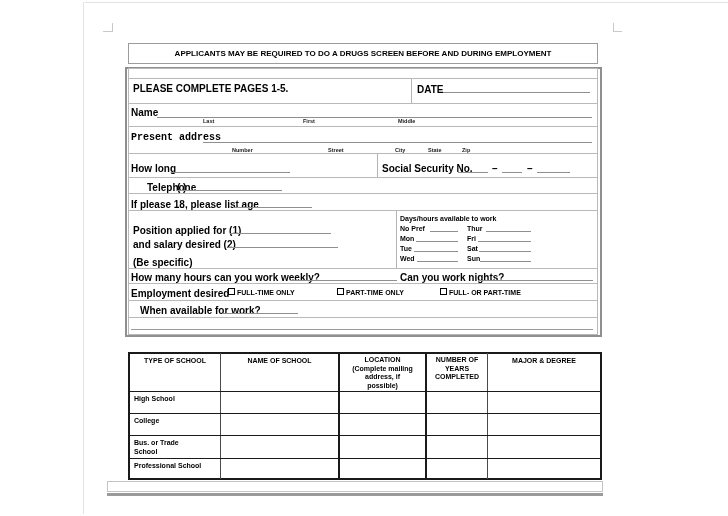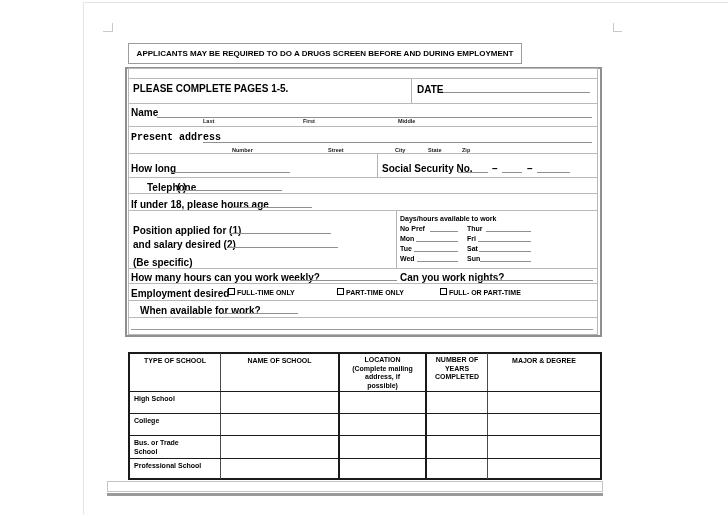--- a/index.html
+++ b/index.html
@@ -28,21 +28,21 @@
 
 <div class="canvas">
 
   <div class="faint" style="left:85px;top:2px;width:643px;height:1px;"></div>
   <div class="faint" style="left:83px;top:2px;width:1px;height:512px;"></div>
   <div class="mark" style="left:103px;top:31px;width:9px;height:1px;"></div>
   <div class="mark" style="left:112px;top:23px;width:1px;height:9px;"></div>
   <div class="mark" style="left:613px;top:31px;width:9px;height:1px;"></div>
   <div class="mark" style="left:613px;top:23px;width:1px;height:9px;"></div>
 
-  <div class="hdrbox" style="left:128px;top:43px;width:394px;height:21px;">
+  <div class="hdrbox" style="left:128px;top:43px;width:470px;height:21px;">
     <span class="lbl t8" style="position:static;">APPLICANTS MAY BE REQUIRED TO DO A DRUGS SCREEN BEFORE AND DURING EMPLOYMENT</span>
   </div>
 
   <div class="abs" style="left:125px;top:67px;width:477px;height:270px;border:2px solid #8f8f8f;box-sizing:border-box;"></div>
 
   <div class="rowbox" style="left:128px;top:68px;width:470px;height:11px;"></div>
 
   <div class="rowbox" style="left:128px;top:78px;width:470px;height:26px;"></div>
   <div class="grayline" style="left:411px;top:79px;width:1px;height:24px;"></div>
   <span class="lbl" style="left:133px;top:84px;">PLEASE COMPLETE PAGES 1-5.</span>
@@ -75,21 +75,21 @@
   <div class="hline" style="left:502px;top:172px;width:20px;"></div>
   <span class="lbl" style="left:527px;top:164px;">–</span>
   <div class="hline" style="left:537px;top:172px;width:33px;"></div>
 
   <div class="rowbox" style="left:128px;top:177px;width:470px;height:17px;"></div>
   <span class="lbl" style="left:147px;top:183px;">Telephone</span>
   <span class="lbl" style="left:177px;top:183px;">(      )</span>
   <div class="hline" style="left:177px;top:190px;width:105px;"></div>
 
   <div class="rowbox" style="left:128px;top:193px;width:470px;height:18px;"></div>
-  <span class="lbl" style="left:131px;top:200px;">If under 18, please hours age</span>
+  <span class="lbl" style="left:131px;top:200px;">If please 18, please list age</span>
   <div class="hline" style="left:233px;top:207px;width:79px;"></div>
 
   <div class="rowbox" style="left:128px;top:210px;width:470px;height:59px;"></div>
   <div class="grayline" style="left:396px;top:211px;width:1px;height:57px;"></div>
   <span class="lbl" style="left:133px;top:226px;">Position applied for  (1)</span>
   <div class="hline" style="left:230px;top:233px;width:101px;"></div>
   <span class="lbl" style="left:133px;top:240px;">and salary desired  (2)</span>
   <div class="hline" style="left:228px;top:247px;width:110px;"></div>
   <span class="lbl" style="left:133px;top:258px;">(Be specific)</span>
 

